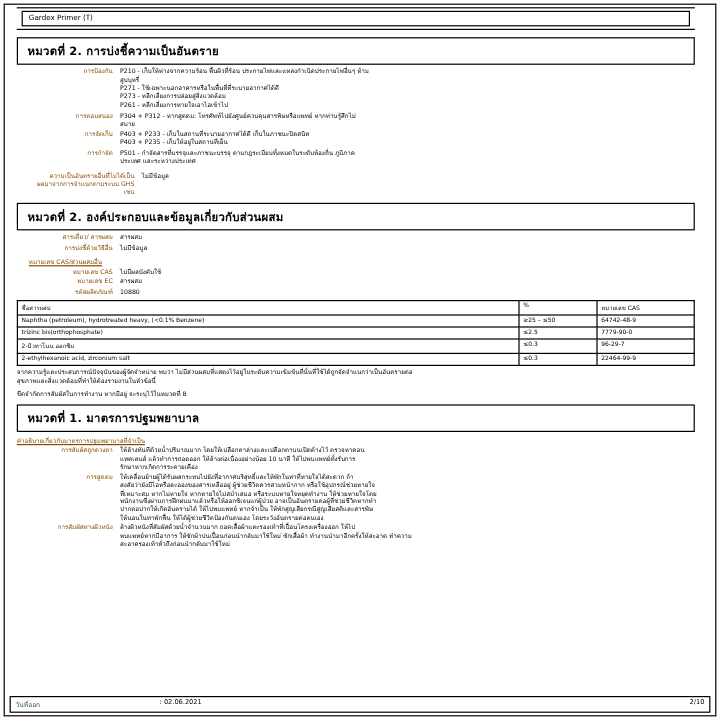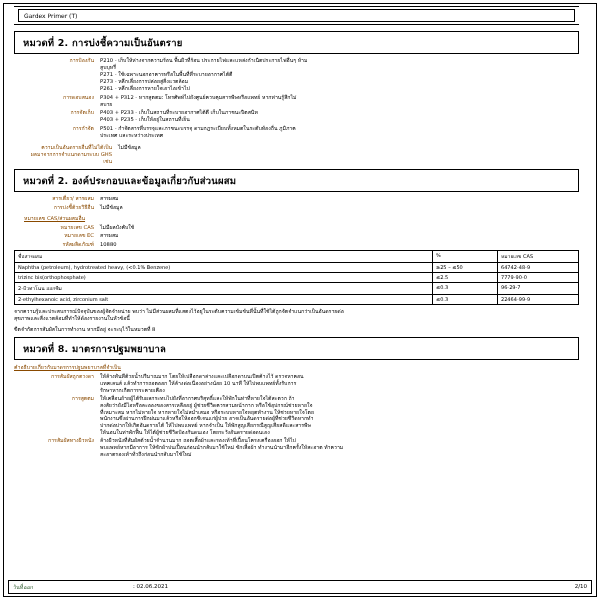--- a/index.html
+++ b/index.html
@@ -230,21 +230,21 @@
         </tr>
       </tbody>
     </table>
 
     <div class="note">
       <span class="ln">จากความรู้และประสบการณ์ปัจจุบันของผู้จัดจำหน่าย พบว่า ไม่มีส่วนผสมที่แสดงไว้อยู่ในระดับความเข้มข้นที่นั้นที่ใช้ได้ถูกจัดจำแนกว่าเป็นอันตรายต่อ</span>
       <span class="ln">สุขภาพและสิ่งแวดล้อมที่ทำให้ต้องรายงานในหัวข้อนี้</span>
       <span class="ln" style="margin-top:3px;">ขีดจำกัดการสัมผัสในการทำงาน หากมีอยู่ จะระบุไว้ในหมวดที่ 8</span>
     </div>
 
-    <div class="sec-title">หมวดที่ 8. มาตรการปฐมพยาบาล</div>
+    <div class="sec-title">หมวดที่ 1. มาตรการปฐมพยาบาล</div>
 
     <div class="sub-head2">คำอธิบายเกี่ยวกับมาตรการปฐมพยาบาลที่จำเป็น</div>
 
     <div class="row">
       <div class="lab">การสัมผัสถูกดวงตา</div>
       <div class="val tight">
         <span class="ln hanging">ให้ล้างทันทีด้วยน้ำปริมาณมาก โดยให้เปลือกตาล่างและเปลือกตาบนเปิดค้างไว้ ตรวจหาคอน</span>
         <span class="ln hanging">แทคเลนส์ แล้วทำการถอดออก ให้ล้างต่อเนื่องอย่างน้อย 10 นาที ให้ไปพบแพทย์ทั้งรับการ</span>
         <span class="ln hanging">รักษาหากเกิดการระคายเคือง</span>
       </div>

